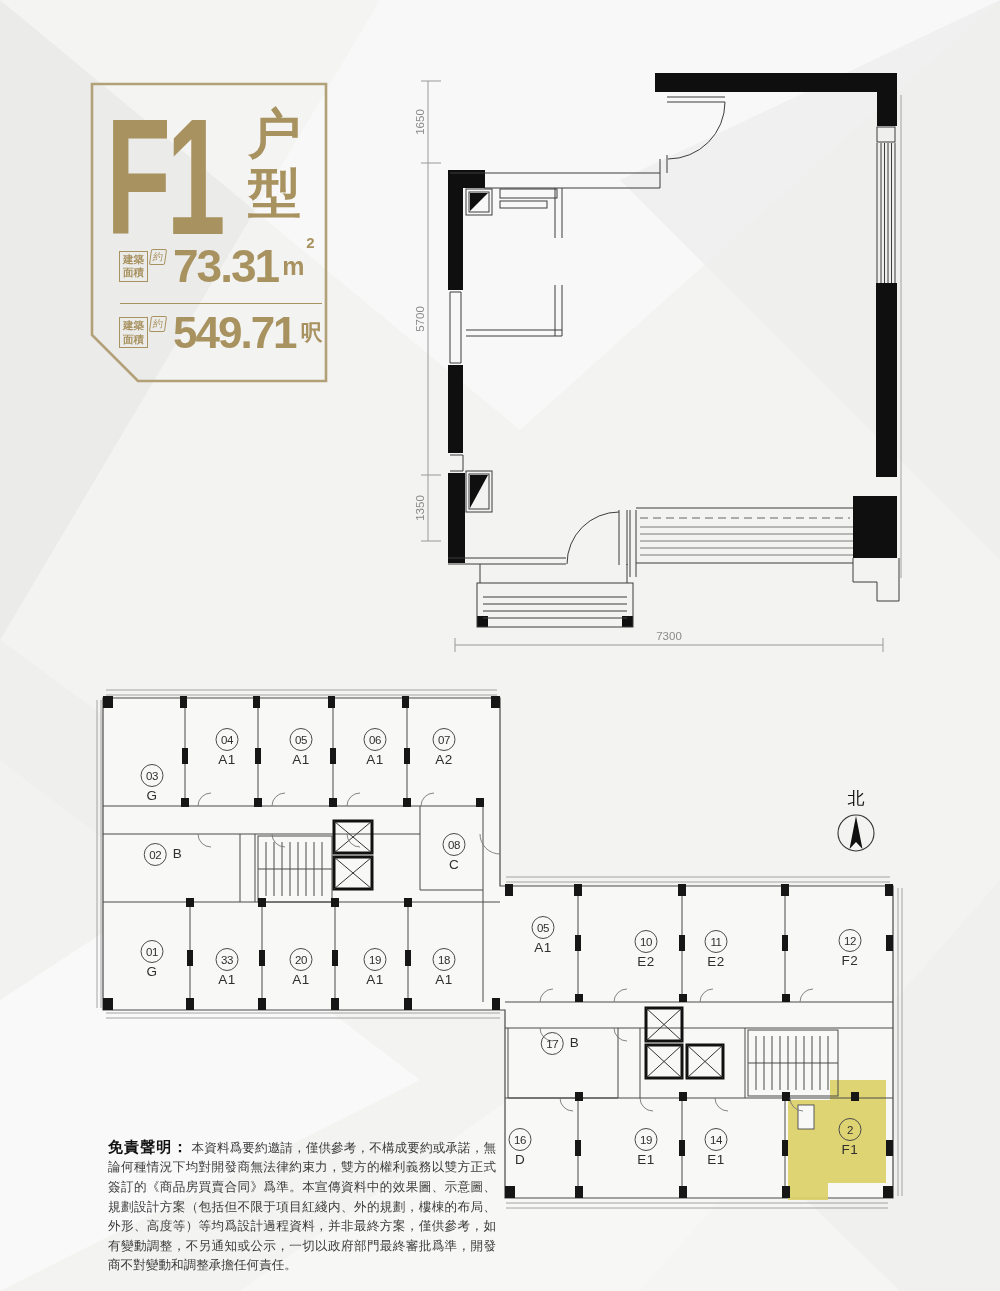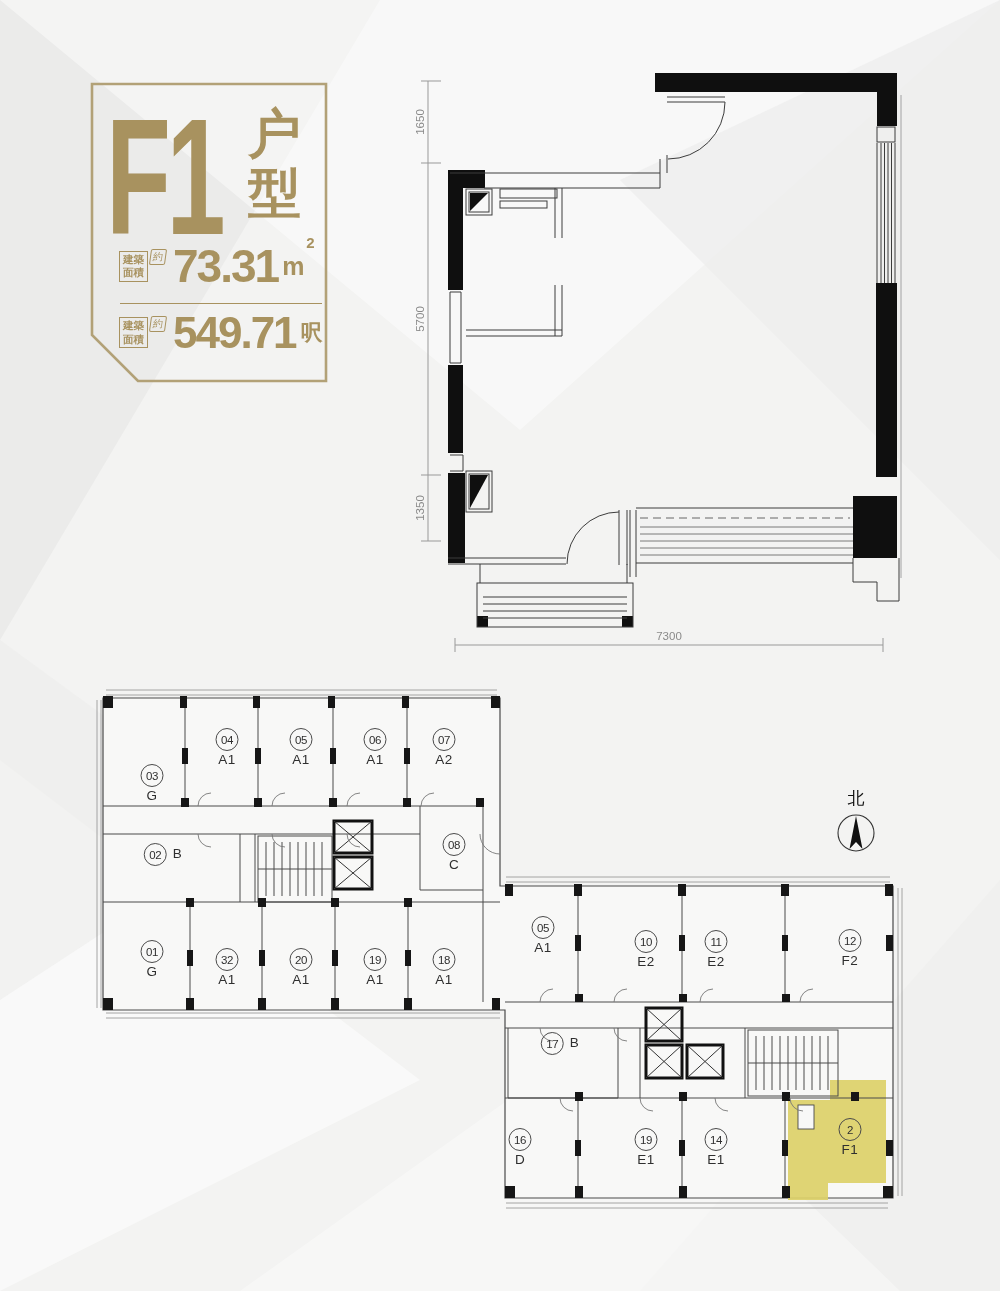--- a/index.html
+++ b/index.html
@@ -300,18 +300,21 @@
   </div>
   <div class="unit" style="left:375px;top:948px">
     <span class="no">19</span>
     <span class="ty">A1</span>
   </div>
   <div class="unit" style="left:301px;top:948px">
     <span class="no">20</span>
     <span class="ty">A1</span>
   </div>
   <div class="unit" style="left:227px;top:948px">
-    <span class="no">32</span>
-    <span class="ty">A1</span>
-  </div>
-
+    <span class="no">33</span>
+    <span class="ty">A1</span>
+  </div>
+
+  <p class="disclaimer">
+    <b>免責聲明：</b><span>本資料爲要約邀請，僅供參考，不構成要約或承諾，無論何種情況下均對開發商無法律約束力，雙方的權利義務以雙方正式簽訂的《商品房買賣合同》爲準。本宣傳資料中的效果圖、示意圖、規劃設計方案（包括但不限于項目紅綫内、外的規劃，樓棟的布局、外形、高度等）等均爲設計過程資料，并非最終方案，僅供參考，如有變動調整，不另通知或公示，一切以政府部門最終審批爲準，開發商不對變動和調整承擔任何責任。</span>
+  </p>
 
 </div>
 
 </body></html>

